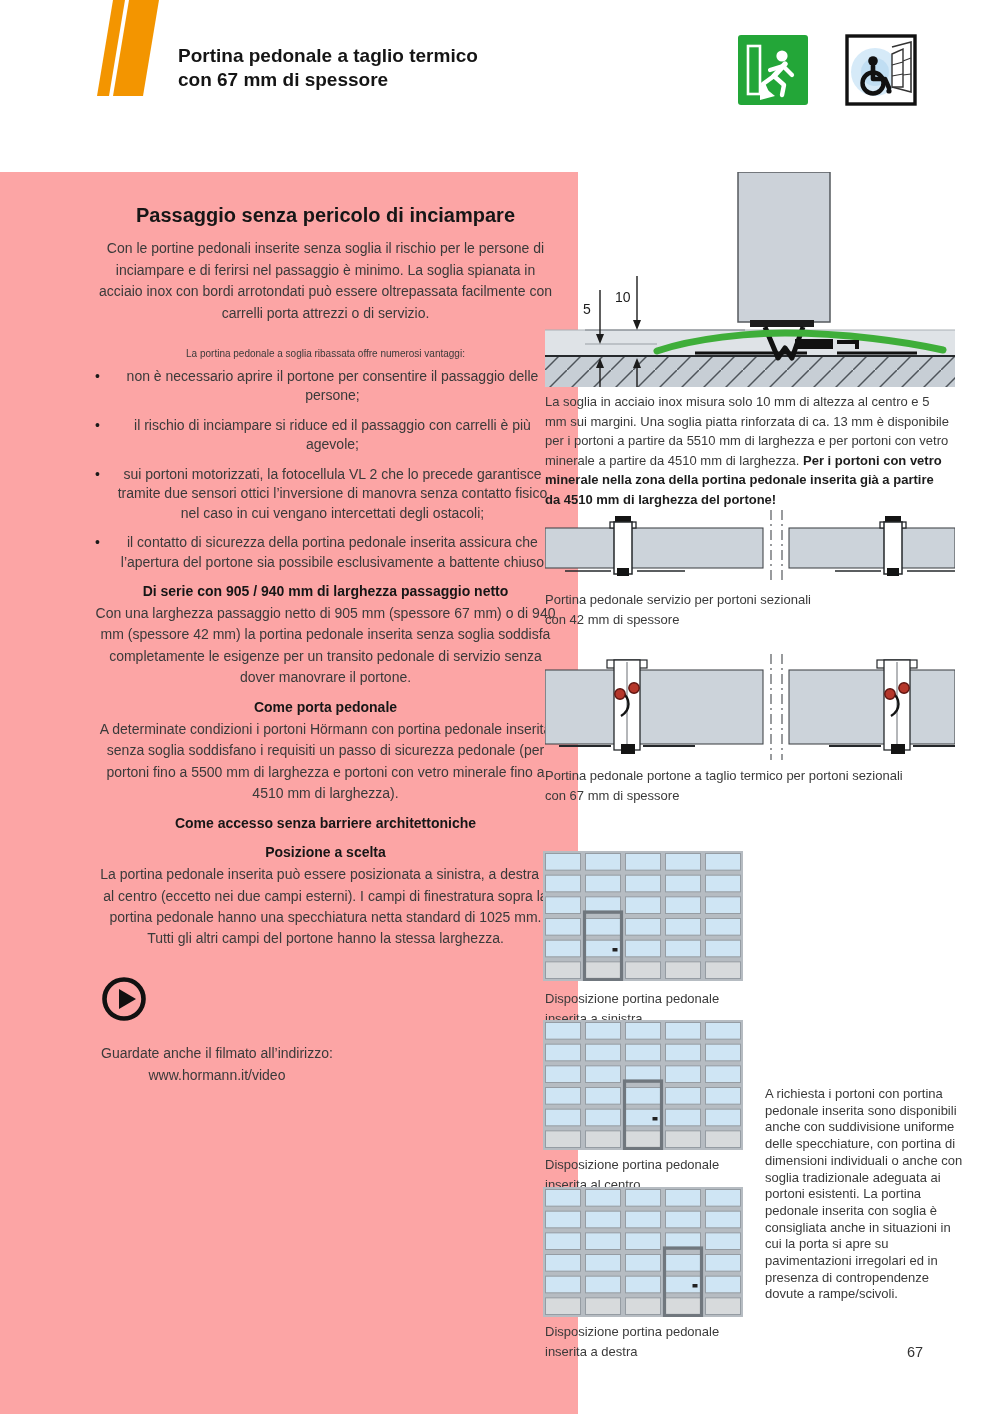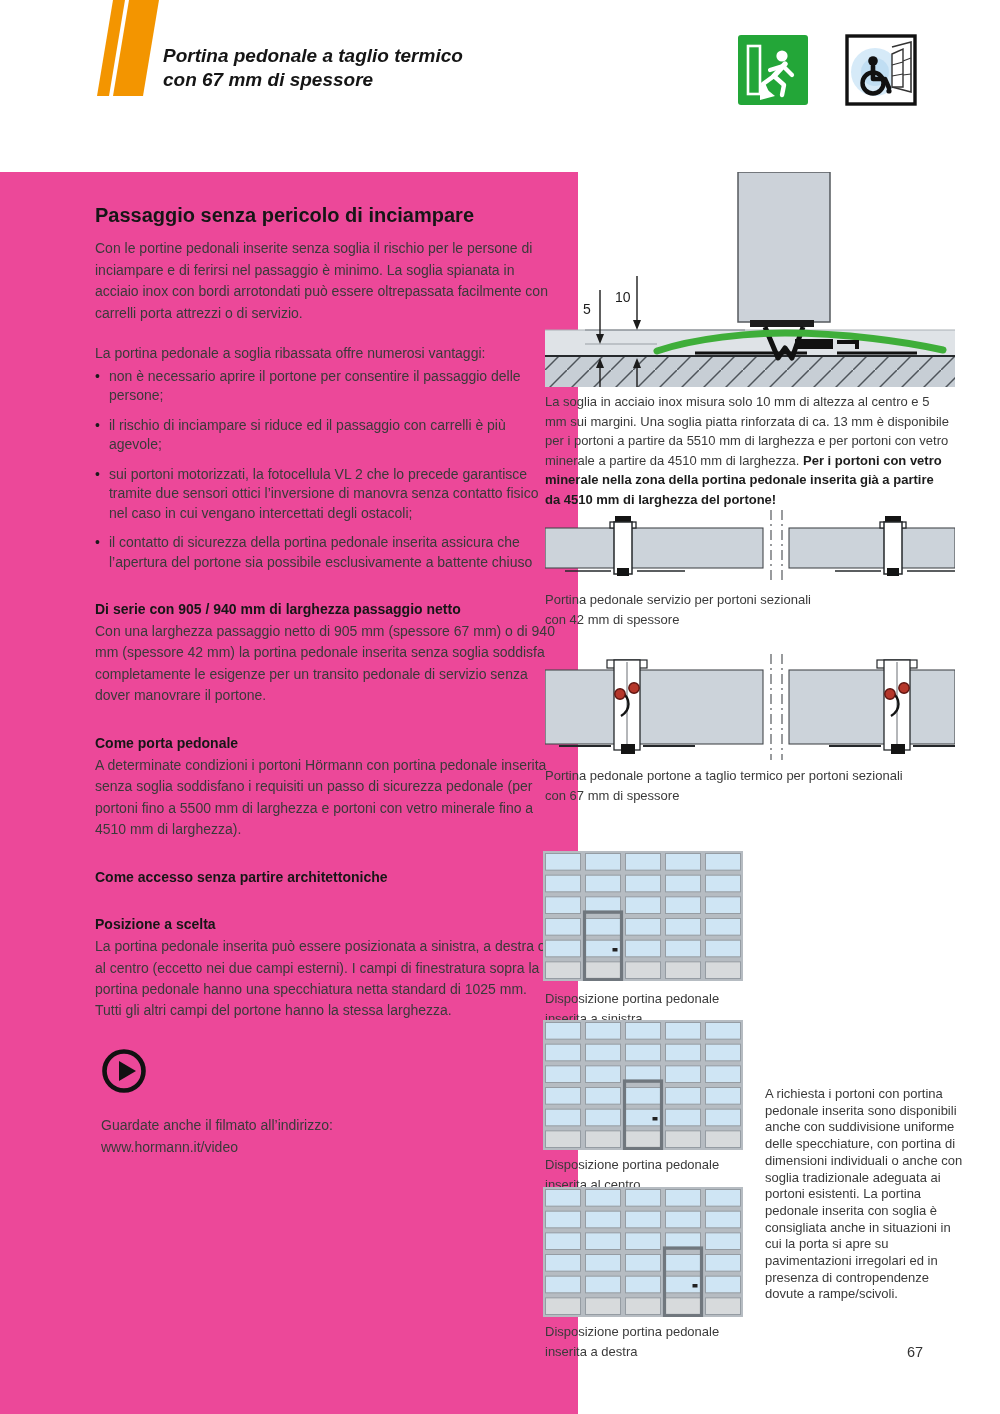--- a/index.html
+++ b/index.html
@@ -3,41 +3,41 @@
 <meta charset="utf-8">
 <style>
   html,body{margin:0;padding:0;}
   body{
     width:1000px;height:1414px;position:relative;background:#ffffff;
     font-family:"Liberation Sans",sans-serif;color:#3a3a3a;overflow:hidden;
   }
   
   .stripes{position:absolute;left:0;top:0;}
   .doc-title{
-    position:absolute;left:163px;top:44px;
-    font-size:19px;line-height:24px;font-weight:bold;font-style:italic;color:#151515;
+    position:absolute;left:178px;top:44px;
+    font-size:19px;line-height:24px;font-weight:bold;color:#151515;
   }
   .pictos{position:absolute;top:34px;left:737px;display:flex;gap:36px;}
   .picto{width:72px;height:72px;}
   
   .gray-panel{
-    position:absolute;left:0;top:172px;width:578px;height:1242px;background:#ec4899;
-    box-sizing:border-box;padding:30px 22px 0 95px;
+    position:absolute;left:0;top:172px;width:578px;height:1242px;background:#fca5a5;
+    box-sizing:border-box;padding:30px 22px 0 95px;text-align:center;
   }
   .gray-panel h1{
     margin:0 0 10px 0;font-size:20px;line-height:26px;color:#161616;font-weight:bold;
   }
   .body-p{margin:0 0 20px 0;font-size:14px;line-height:21.5px;}
-  .lead-p{margin:0 0 3px 0;font-size:14px;line-height:19.5px;}
+  .lead-p{margin:0 0 3px 0;font-size:10px;line-height:19.5px;}
   ul.adv{list-style:none;margin:0;padding:0;}
   ul.adv li{
     display:flex;gap:9px;margin:0 0 10px 0;font-size:14px;line-height:19.5px;
   }
   ul.adv li .dot{flex:0 0 auto;font-size:14px;line-height:19.5px;color:#1a1a1a;}
-  .sec{margin-top:28px;}
+  .sec{margin-top:10px;}
   .sec h3{margin:0 0 2px 0;font-size:14px;line-height:19px;color:#161616;font-weight:bold;}
   .sec p{margin:0;font-size:14px;line-height:21.3px;}
   .video-row{display:flex;align-items:flex-start;gap:18px;margin-top:26px;padding-left:6px;flex-direction:column;}
   .video-row .vtext{font-size:14px;line-height:22px;padding-top:2px;}
   
   .abs{position:absolute;}
   .caption{font-size:13px;line-height:19.5px;color:#3a3a3a;}
   .caption b{color:#1c1c1c;}
   .side-note{
     position:absolute;left:765px;top:1086px;width:202px;
@@ -114,21 +114,21 @@
   <div id="left-sections">
       <div class="sec">
         <h3>Di serie con 905 / 940 mm di larghezza passaggio netto</h3>
         <p>Con una larghezza passaggio netto di 905 mm (spessore 67 mm) o di 940 mm (spessore 42 mm) la portina pedonale inserita senza soglia soddisfa completamente le esigenze per un transito pedonale di servizio senza dover manovrare il portone.</p>
       </div>
       <div class="sec">
         <h3>Come porta pedonale</h3>
         <p>A determinate condizioni i portoni Hörmann con portina pedonale inserita senza soglia soddisfano i requisiti un passo di sicurezza pedonale (per portoni fino a 5500 mm di larghezza e portoni con vetro minerale fino a 4510 mm di larghezza).</p>
       </div>
       <div class="sec">
-        <h3>Come accesso senza partire architettoniche</h3>
+        <h3>Come accesso senza barriere architettoniche</h3>
       </div>
       <div class="sec">
         <h3>Posizione a scelta</h3>
         <p>La portina pedonale inserita può essere posizionata a sinistra, a destra o al centro (eccetto nei due campi esterni). I campi di finestratura sopra la portina pedonale hanno una specchiatura netta standard di 1025 mm. Tutti gli altri campi del portone hanno la stessa larghezza.</p>
       </div>
     </div>
   <div class="video-row">
     <svg width="46" height="46" viewBox="0 0 46 46">
       <circle cx="23" cy="23" r="19.5" fill="none" stroke="#111111" stroke-width="4.6"></circle>
       <polygon points="18,13 35,23 18,33" fill="#111111"></polygon>

